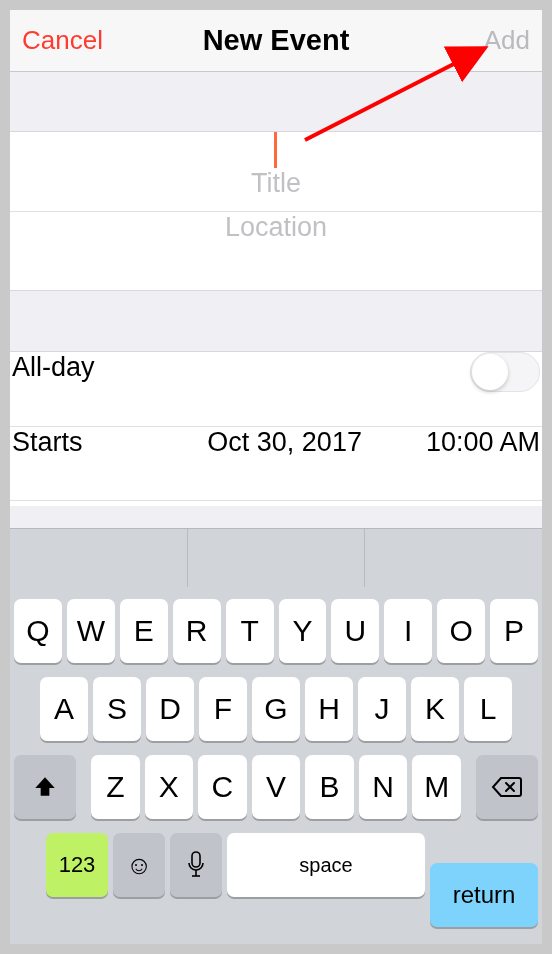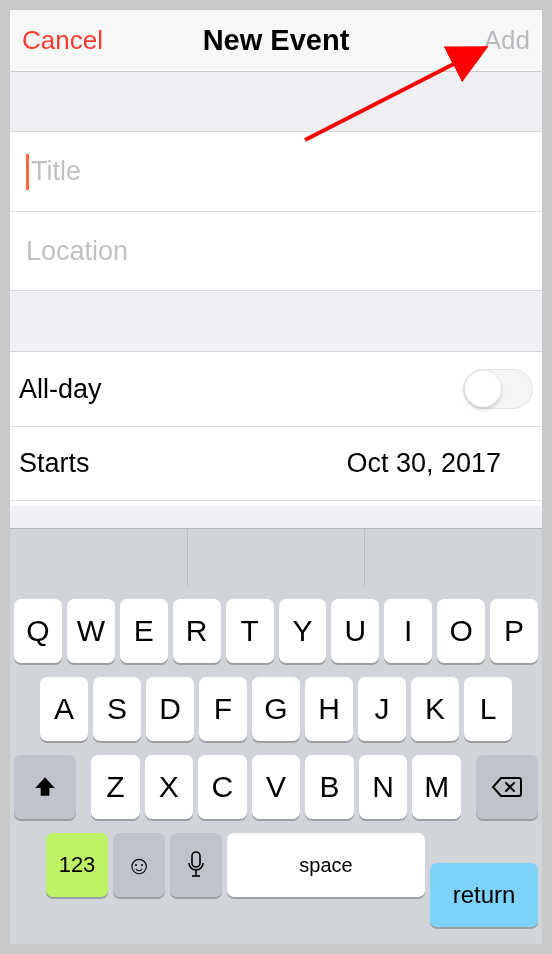--- a/index.html
+++ b/index.html
@@ -57,36 +57,37 @@
     border-top: 1px solid #d8d8dc;
   }
   .field {
     height: 79px;
     background: #fff;
     display: flex;
     align-items: center;
     padding: 0 16px;
     font-size: 27px;
     color: #c1c1c5;
+    flex-direction: column;
   }
   .field + .field { border-top: 1px solid #e0e0e3; margin-left:0; }
   .field.sep { border-top: 1px solid #e0e0e3; }
   .cursor {
     display:inline-block;
     width:3px; height:36px;
     background:#ff6a3c;
     margin-right:2px;
     vertical-align:middle;
   }
   .row {
     height: 74px;
     background:#fff;
     display:flex;
-    align-items:center;
-    padding:0 9px;
+    align-items:flex-start;
+    padding:0 2px;
     font-size:27px;
     color:#000;
   }
   .row + .row { border-top:1px solid #e0e0e3;gap:32px; }
   .row-label { flex:0 0 auto; }
   .row-spacer { flex:1; }
   .switch {
     width:70px; height:40px;
     border-radius:20px;
     background:#f5f5f7;
@@ -192,20 +193,21 @@
     <span class="row-label">All-day</span>
     <span class="row-spacer"></span>
     <span class="switch">
       <span class="switch-knob"></span>
     </span>
   </div>
   <div class="row">
     <span class="row-label">Starts</span>
     <span class="row-spacer"></span>
     <span class="starts-date">Oct 30, 2017</span>
+    <span class="starts-time">10:00 AM</span>
   </div>
   <div class="bottom-strip"></div>
 
   <div class="keyboard">
     <div class="kb-pred">
       <div></div>
       <div></div>
       <div></div>
     </div>
 

